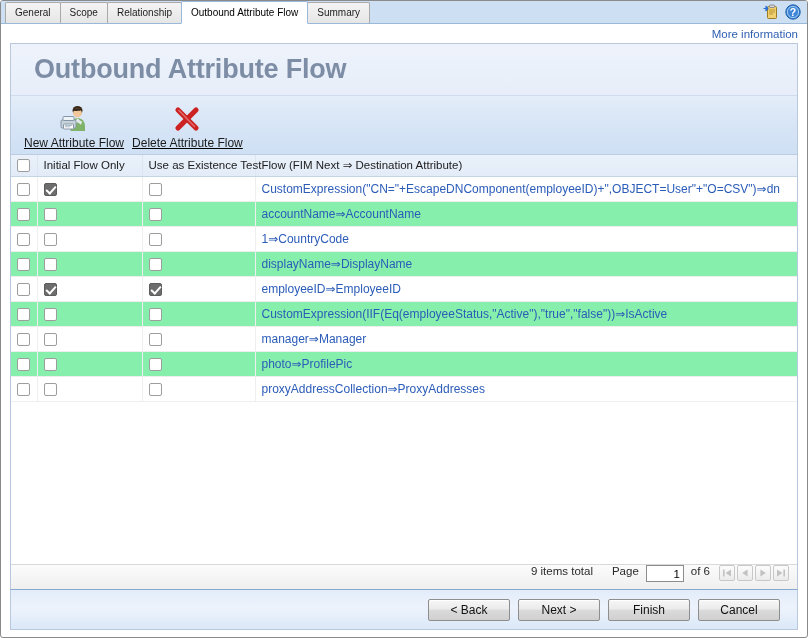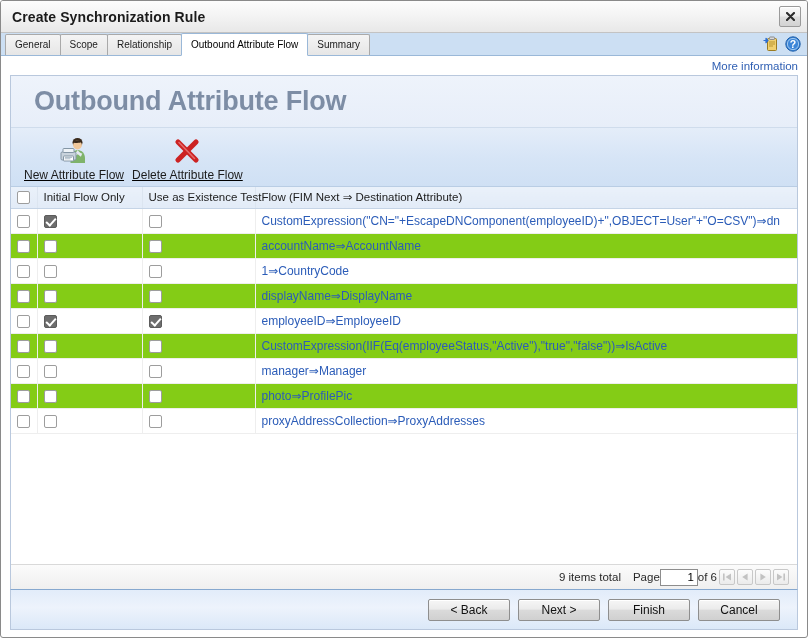--- a/index.html
+++ b/index.html
@@ -200,21 +200,21 @@
     height: 25px;
     padding: 0 6px;
     border-bottom: 1px solid #eeeeee;
     border-right: 1px solid #eeeeee;
     vertical-align: middle;
     white-space: nowrap;
     overflow: hidden;
   }
   table.grid td:last-child { border-right: none; }
   table.grid tr.odd td { background: #ffffff; }
-  table.grid tr.even td { background: #84cc16; }
+  table.grid tr.even td { background: #86efac; }
   .flow-link {
     color: #2b5cb8;
     cursor: pointer;
     font-size: 12px;
   }
   .col-sel  { width: 26px; }
   .col-ifo  { width: 105px; }
   .col-uet  { width: 113px; }
 
   
@@ -243,25 +243,26 @@
   }
 
   .grid-filler { flex: 1 1 auto; background: #ffffff; }
 
   
   .pager {
     flex: 0 0 25px;
     background: linear-gradient(to bottom, #fbfbfb 0%, #efefef 100%);
     border-top: 1px solid #d9d9d9;
     display: flex;
-    align-items: center;
+    align-items: flex-start;
     justify-content: flex-end;
     padding-right: 8px;
     font-size: 11.5px;
     color: #2a2a2a;
+    gap: 7px;
   }
   .pager-input {
     width: 38px; height: 17px;
     border: 1px solid #8d8d8d;
     background: #ffffff;
     font-size: 11.5px;
     text-align: right;
     padding: 0 3px;
     font-family: "Liberation Sans", sans-serif;
     color: #000;
@@ -299,28 +300,20 @@
     cursor: pointer;
     font-family: "Liberation Sans", sans-serif;
     box-shadow: inset 0 1px 0 #ffffff;
   }
 </style>
 </head>
 <body>
 
 <div id="window">
 
-  <div class="titlebar">
-    <span class="title-text">Create Synchronization Rule</span>
-    <div class="close-btn">
-      <svg width="9" height="9" viewBox="0 0 9 9">
-        <path d="M1 1 L8 8 M8 1 L1 8" stroke="#2b2b2b" stroke-width="2.1" stroke-linecap="round"></path>
-      </svg>
-    </div>
-  </div>
 
   <div class="tabstrip">
     <div class="tab">General</div>
     <div class="tab">Scope</div>
     <div class="tab">Relationship</div>
     <div class="tab active">Outbound Attribute Flow</div>
     <div class="tab">Summary</div>
 
     <div class="tabstrip-icons">
       <span class="icon-btn">

